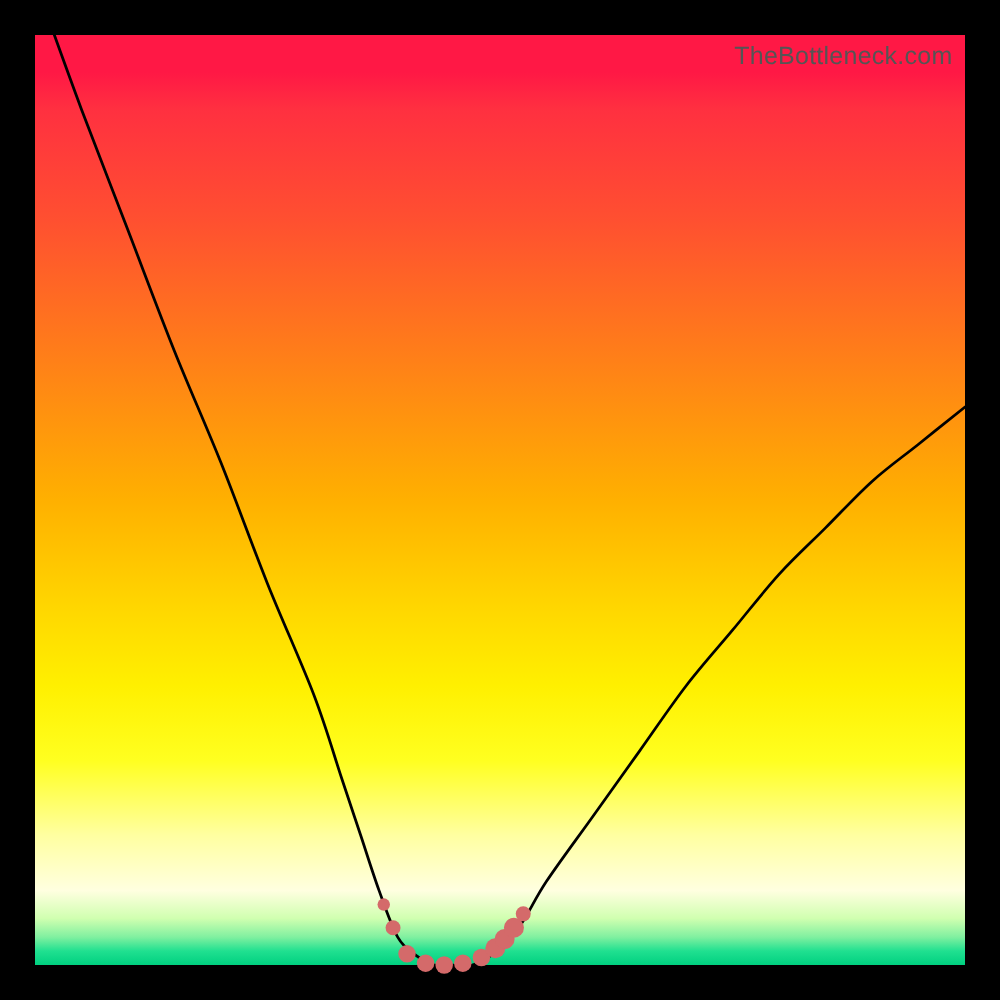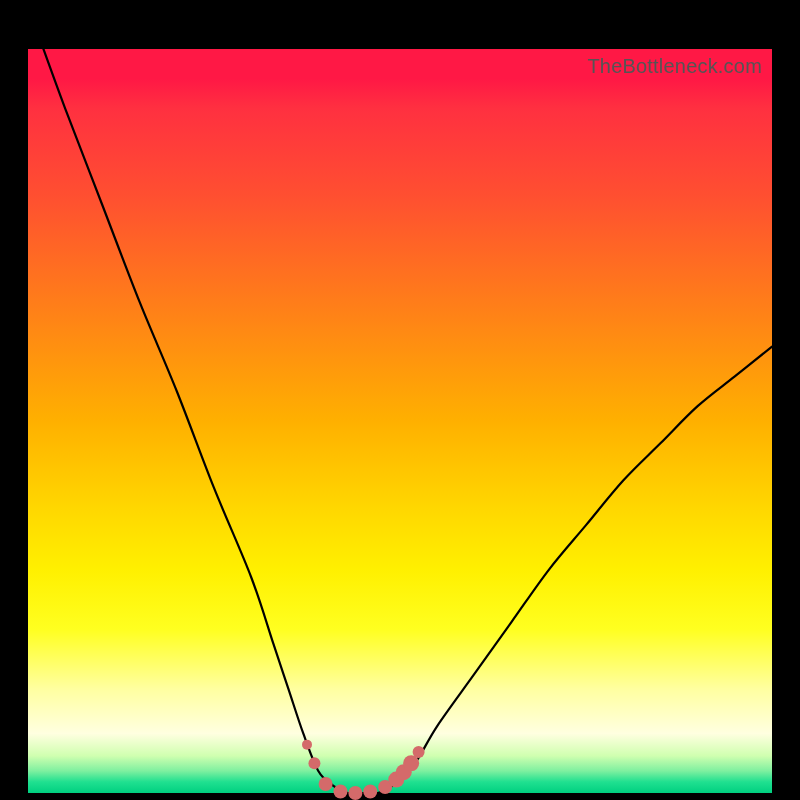--- a/index.html
+++ b/index.html
@@ -2,21 +2,20 @@
 <html><head>
 <meta charset="utf-8">
 <style>
   * { margin: 0; padding: 0; box-sizing: border-box; }
   html, body { width: 800px; height: 800px; overflow: hidden; background: #000; }
   .outer {
     width: 800px;
     height: 744px;
     background: #000;
     position: relative;
-    margin-top: 21px;
   }
   .plot-area {
     position: absolute;
     left: 28px;
     top: 28px;
     width: 744px;
     height: 744px;
     background: linear-gradient(
       to bottom,
       #ff1845 0%,

